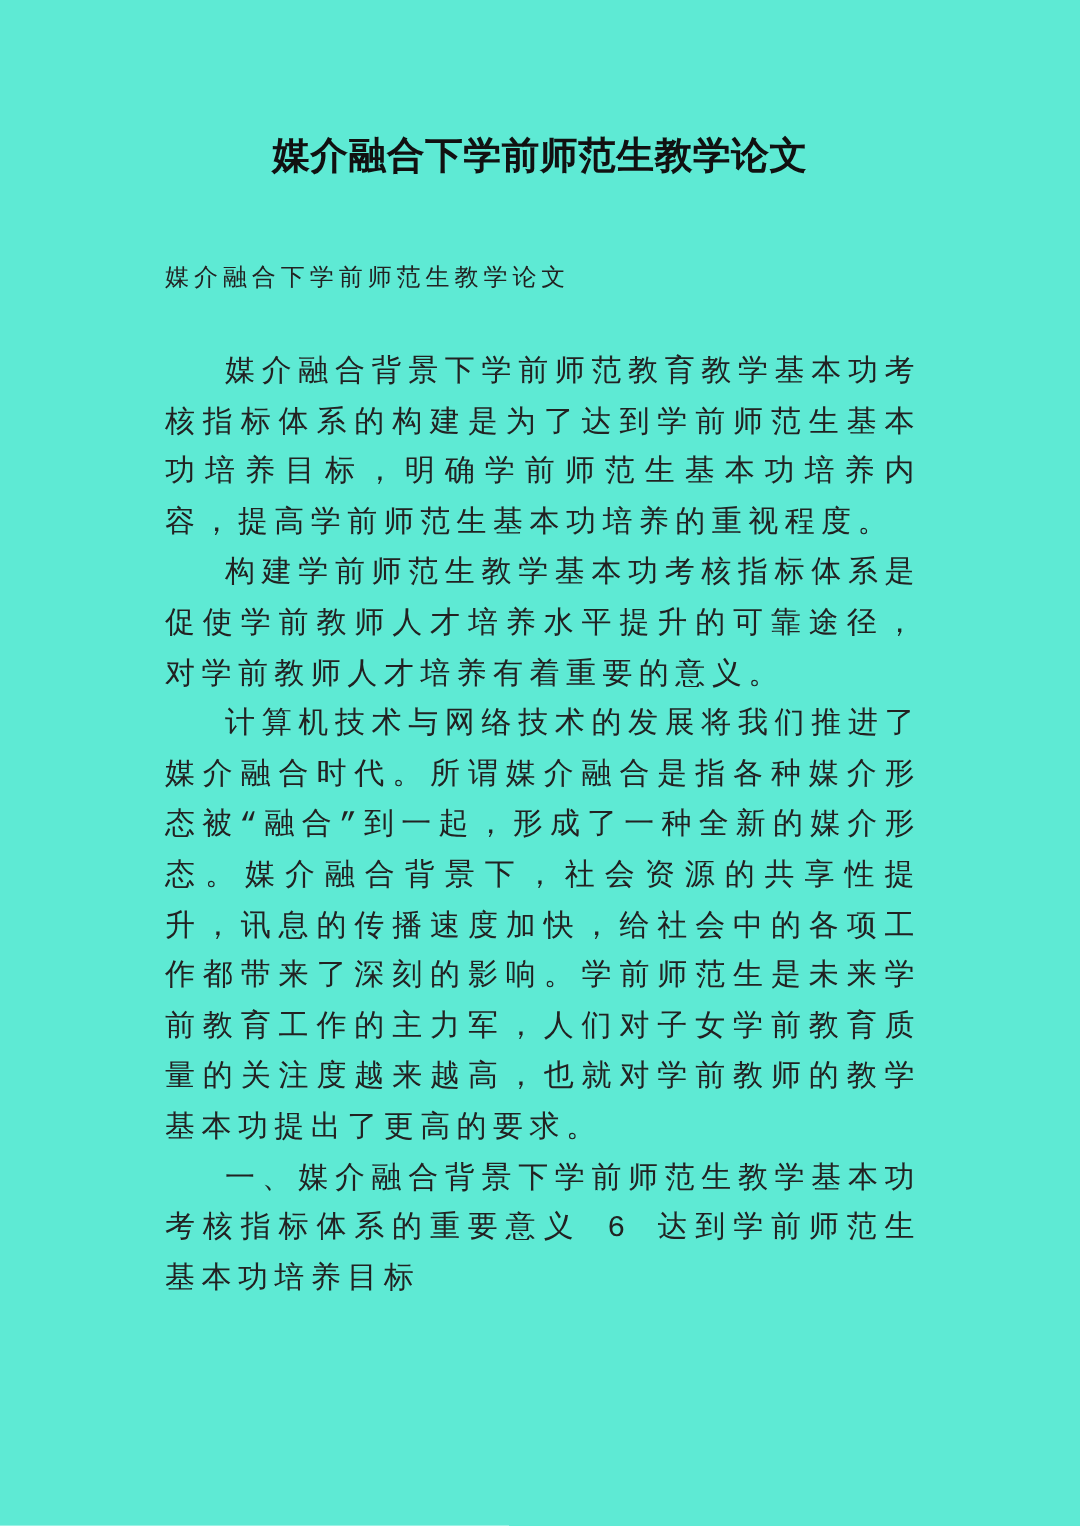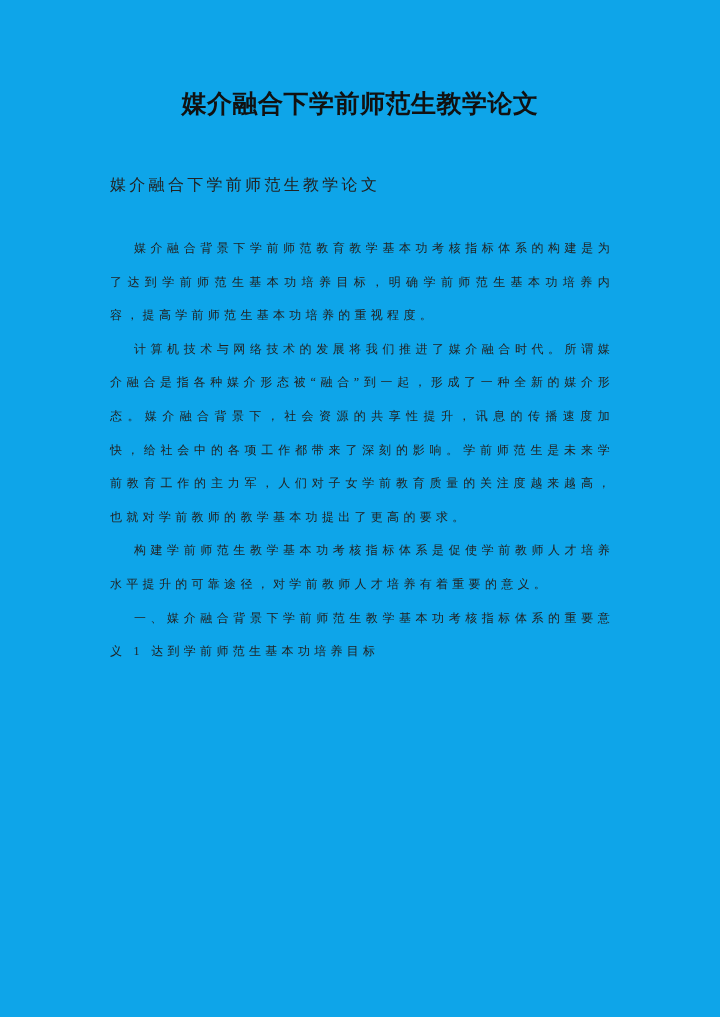--- a/index.html
+++ b/index.html
@@ -13,21 +13,21 @@
       position: relative;
       overflow: hidden;
       color: #1a1a1a;
     }
     .page {
       position: absolute;
       left: 0;
       top: 0;
       width: 720px;
       height: 1017px;
-      background: #0ea5e9;
+      background: #5eead4;
     }
     .doc-title {
       position: absolute;
       left: 0;
       top: 86px;
       width: 720px;
       text-align: center;
       font-family: "DejaVu Serif", "Liberation Serif", serif;
       font-weight: bold;
       font-size: 25px;
@@ -45,39 +45,39 @@
       line-height: 26px;
       color: #222222;
       letter-spacing: 3.3px;
       margin: 0;
     }
     .doc-body {
       position: absolute;
       left: 110px;
       top: 232px;
       width: 504px;
-      font-family: Liberation Serif, serif;
-      font-size: 12px;
+      font-family: Liberation Mono, monospace;
+      font-size: 20px;
       line-height: 33.6px;
       color: #222222;
     }
     .doc-body p {
       margin: 0;
       text-indent: 2em;
       text-align: justify;
       text-align-last: left;
       letter-spacing: 4.3px;
       word-break: break-all;
     }
   </style>
 </head>
 <body>
 
 <div class="page">
   <h1 class="doc-title">媒介融合下学前师范生教学论文</h1>
   <div class="doc-subtitle">媒介融合下学前师范生教学论文</div>
   <div class="doc-body">
     <p>媒介融合背景下学前师范教育教学基本功考核指标体系的构建是为了达到学前师范生基本功培养目标，明确学前师范生基本功培养内容，提高学前师范生基本功培养的重视程度。</p>
+    <p>构建学前师范生教学基本功考核指标体系是促使学前教师人才培养水平提升的可靠途径，对学前教师人才培养有着重要的意义。</p>
     <p>计算机技术与网络技术的发展将我们推进了媒介融合时代。所谓媒介融合是指各种媒介形态被“融合”到一起，形成了一种全新的媒介形态。媒介融合背景下，社会资源的共享性提升，讯息的传播速度加快，给社会中的各项工作都带来了深刻的影响。学前师范生是未来学前教育工作的主力军，人们对子女学前教育质量的关注度越来越高，也就对学前教师的教学基本功提出了更高的要求。</p>
-    <p>构建学前师范生教学基本功考核指标体系是促使学前教师人才培养水平提升的可靠途径，对学前教师人才培养有着重要的意义。</p>
-    <p>一、媒介融合背景下学前师范生教学基本功考核指标体系的重要意义 1 达到学前师范生基本功培养目标</p>
+    <p>一、媒介融合背景下学前师范生教学基本功考核指标体系的重要意义 6 达到学前师范生基本功培养目标</p>
   </div>
 </div>
 
 </body></html>

